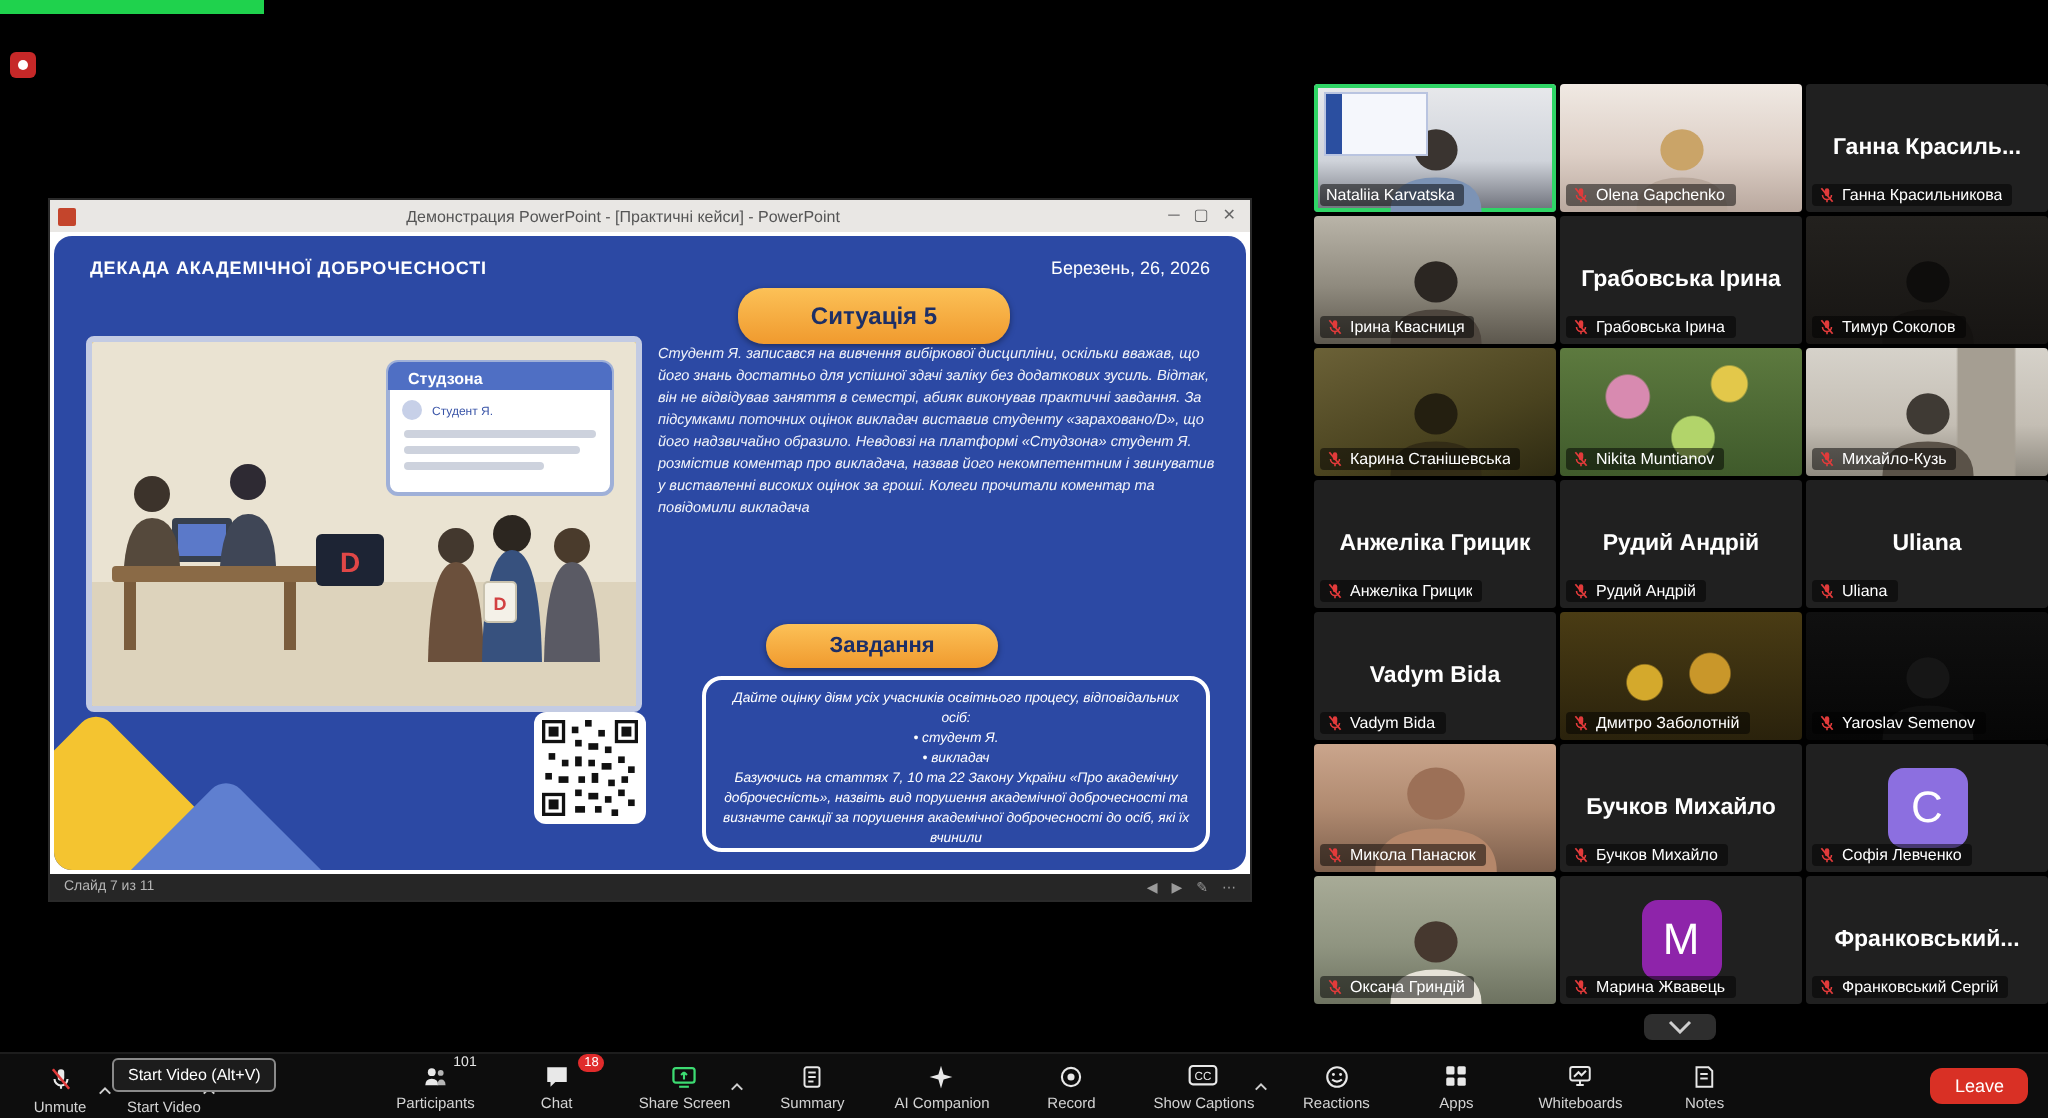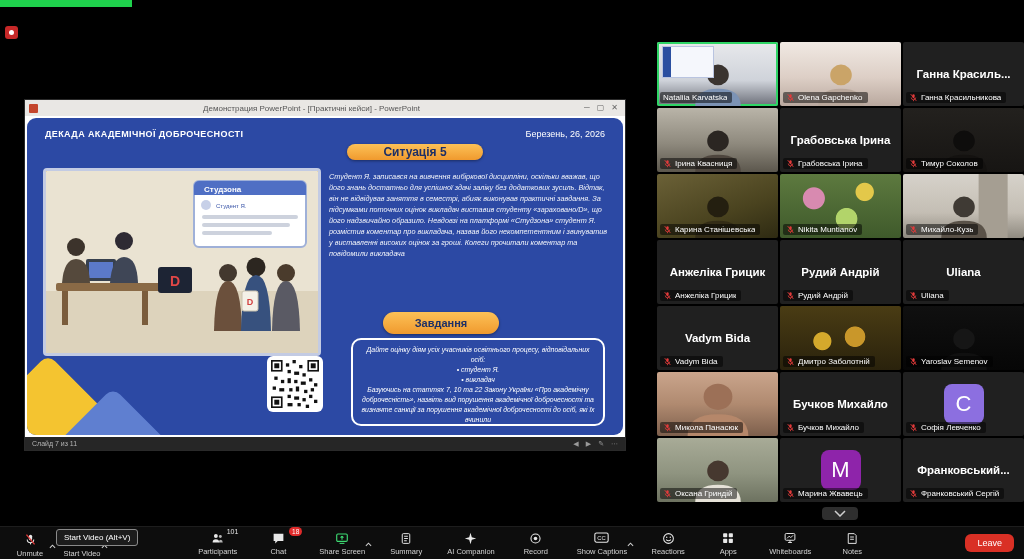--- a/index.html
+++ b/index.html
@@ -20,21 +20,21 @@
   .ppt-winbtns{display:flex;gap:7px;padding:0 3px;flex:0 0 auto;color:#666;font-size:8px;line-height:1;}
   .ppt-winbtns span{cursor:default;}
   .ppt-body{flex:1;position:relative;background:#fff;}
   .slide{position:absolute;inset:2px;background:#2c49a4;border-radius:9px;overflow:hidden;}
 
   .slide-header{position:absolute;left:18px;top:11px;color:#fff;font-size:9px;font-weight:bold;letter-spacing:.4px;}
   .slide-date{position:absolute;right:18px;top:11px;color:#fff;font-size:9px;}
   .pill{position:absolute;display:flex;align-items:center;justify-content:center;
     background:linear-gradient(180deg,#fcc157,#f09a2e);border-radius:13px;
     color:#1d2f66;font-weight:bold;box-shadow:0 1px 3px rgba(0,0,0,.4);}
-  .pill-situation{left:320px;top:26px;width:136px;height:16px;font-size:12px;}
+  .pill-situation{left:342px;top:26px;width:136px;height:28px;font-size:12px;}
   .pill-task{left:356px;top:194px;width:116px;height:22px;font-size:11px;z-index:3;}
 
   .illustration{position:absolute;left:16px;top:50px;width:272px;height:182px;border-radius:4px;
     border:3px solid #c3cbe3;overflow:hidden;background:#eab308;z-index:2;}
   .illustration svg{display:block;}
 
   .slide-paragraph{position:absolute;left:302px;top:54px;width:280px;color:#f2f4fa;
     font-size:7.3px;font-style:italic;line-height:1.5;}
 
   .task-box{position:absolute;left:324px;top:220px;width:254px;height:88px;border:2px solid #fff;

